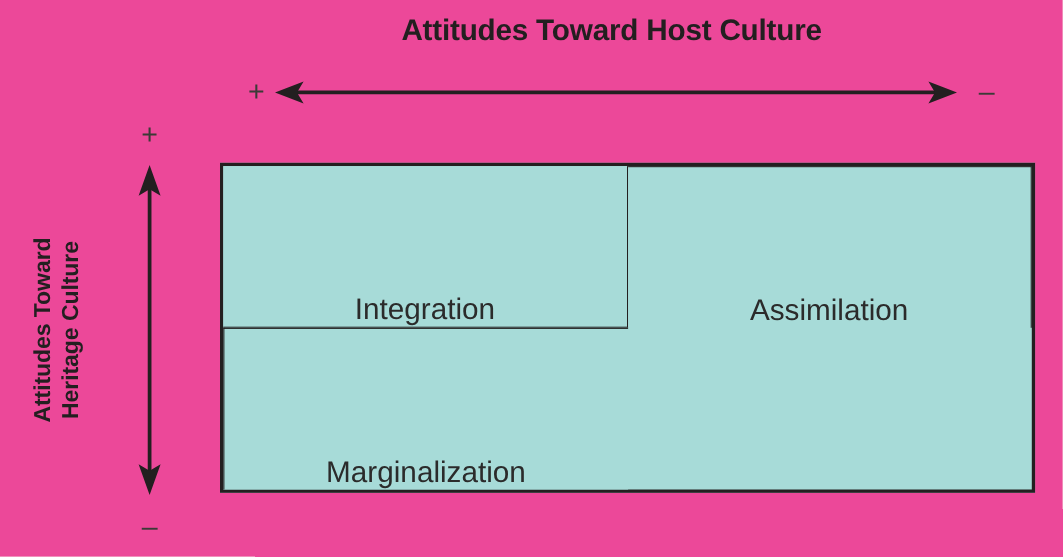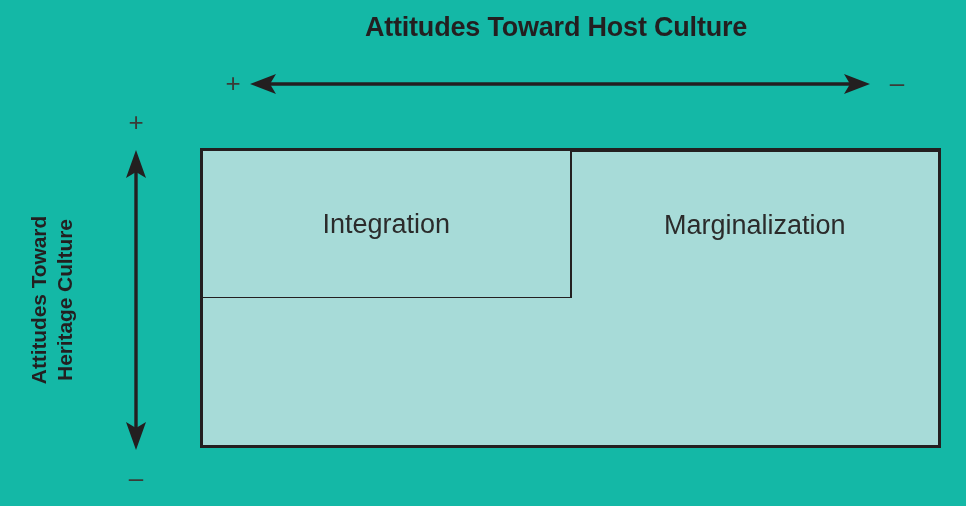--- a/index.html
+++ b/index.html
@@ -10,21 +10,21 @@
     width: 966px;
     height: 506px;
     background: #f5f7ec;
     font-family: "Liberation Sans", sans-serif;
     overflow: hidden;
   }
   #figure {
     position: relative;
     width: 966px;
     height: 506px;
-    background: #14b8a6;
+    background: #ec4899;
   }
 
   
   .top-title {
     position: absolute;
     left: 0;
     top: 12px;
     width: 1112px;
     text-align: center;
     font-size: 27px;
@@ -138,21 +138,21 @@
     height: 300px;
     border: 3px solid #231f20;
     box-sizing: border-box;
     background: #a7dbd8;
     display: grid;
     grid-template-columns: 1fr 1fr;
     grid-template-rows: 1fr 1fr;
   }
   .cell {
     display: flex;
-    align-items: center;
+    align-items: flex-end;
     justify-content: center;
     font-size: 27px;
     color: #2b2b2b;
     background: #a7dbd8;
     box-sizing: border-box;
   }
   .cell.c-tl { border-right: 1.5px solid #231f20; border-bottom: 1.5px solid #231f20; }
   .cell.c-tr { border-left: 1.5px solid #231f20; border-bottom: 1.5px solid #231f20; }
   .cell.c-bl { border-right: 1.5px solid #231f20; border-top: 1.5px solid #231f20; }
   .cell.c-br { border-left: 1.5px solid #231f20; border-top: 1.5px solid #231f20; }
@@ -188,18 +188,21 @@
 
   <div class="v-label">
     <div class="v-label-line l1">Attitudes Toward</div>
     <div class="v-label-line l2">Heritage Culture</div>
   </div>
 
   <div class="matrix">
     <div class="cell c-tl">
       <span>Integration</span>
     </div>
+    <div class="cell c-bl">
+      <span>Assimilation</span>
+    </div>
     <div class="cell c-br">
       <span>Marginalization</span>
     </div>
   </div>
 
 </div>
 
 </body></html>

